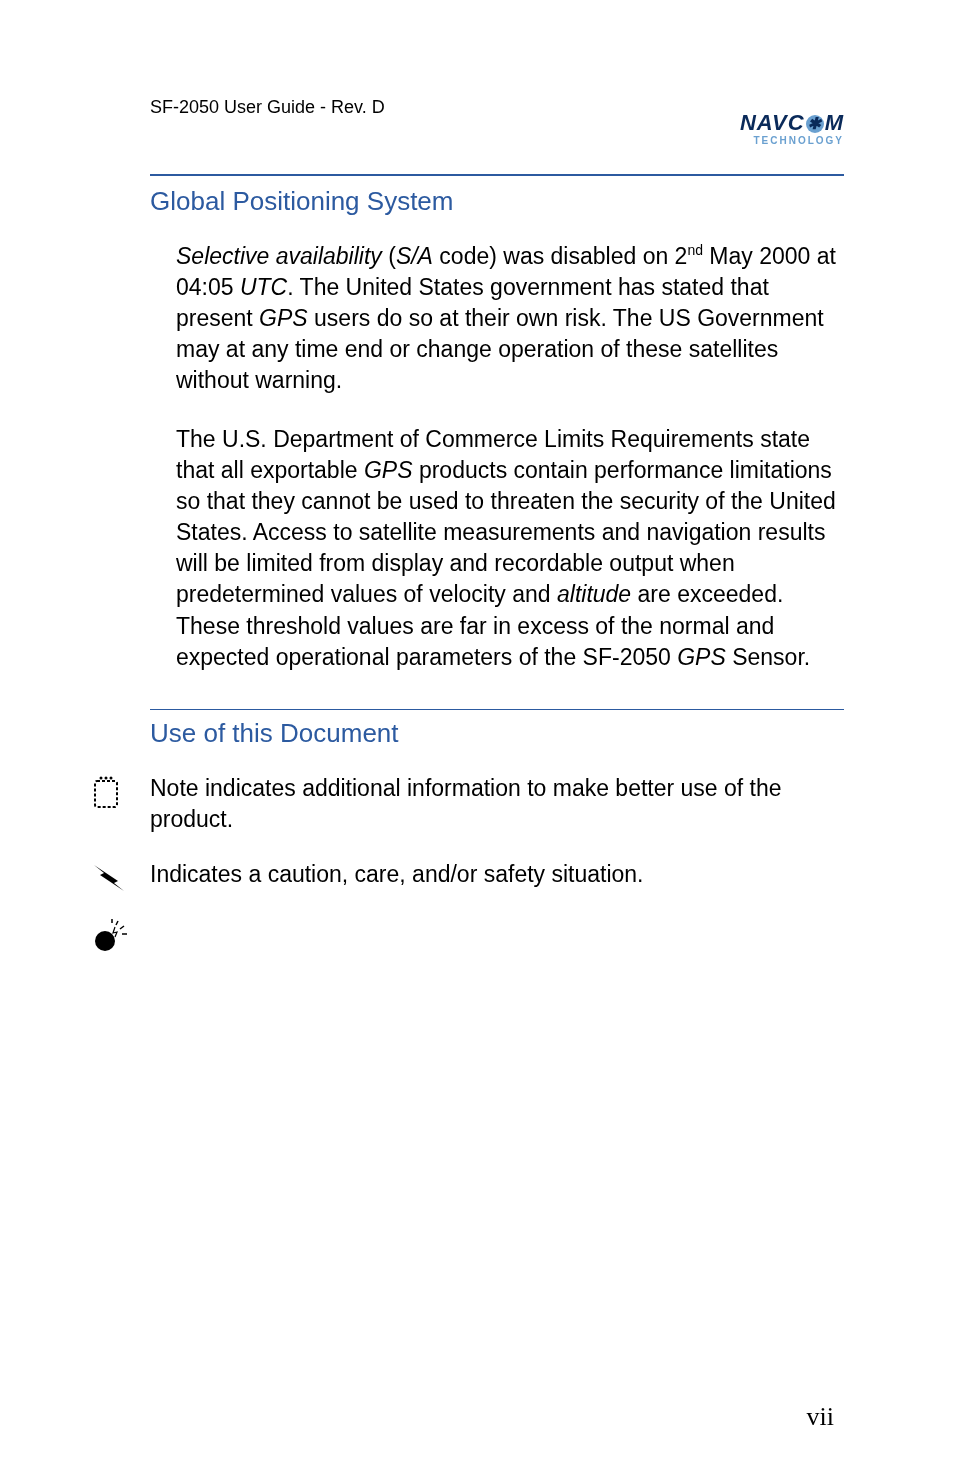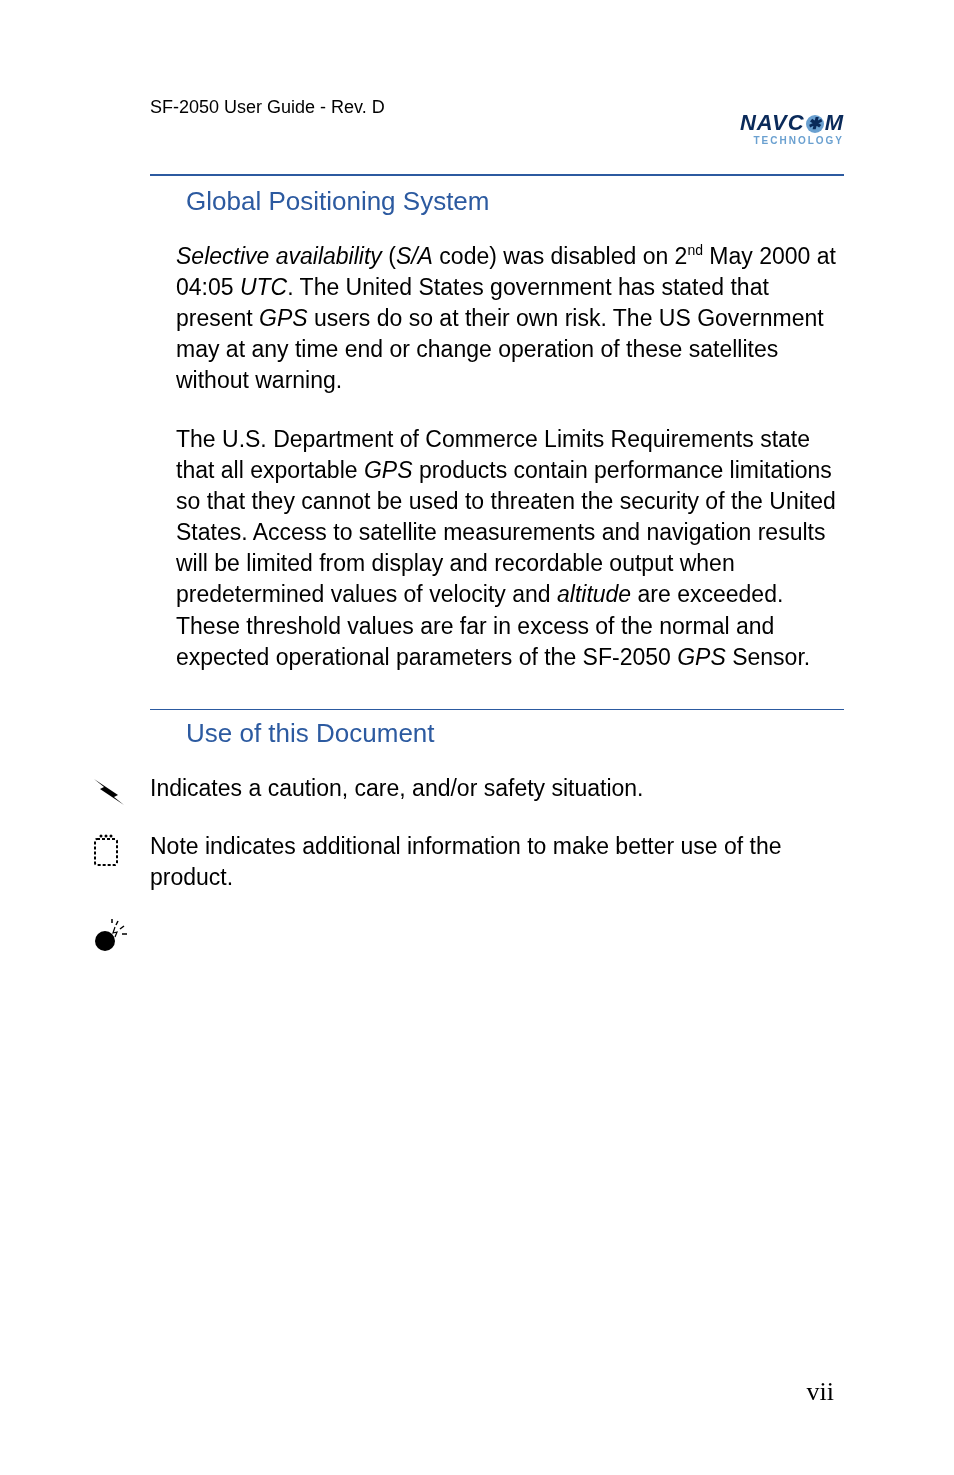--- a/index.html
+++ b/index.html
@@ -74,21 +74,20 @@
       border: none;
       border-top: 1.5px solid #2c5aa0;
       margin-bottom: 8px;
     }
     .section-heading {
       font-family: 'Segoe UI', 'Lucida Sans', Arial, sans-serif;
       font-size: 26px;
       color: #2c5aa0;
       margin-bottom: 24px;
       font-weight: 400;
-      margin-left: 36px;
     }
     .body-para {
       font-family: 'Segoe UI', 'Lucida Sans', Arial, sans-serif;
       font-size: 23px;
       line-height: 1.35;
       color: #000000;
       margin-bottom: 28px;
       margin-left: 26px;
     }
     .italic {
@@ -114,21 +113,21 @@
       font-family: 'Segoe UI', 'Lucida Sans', Arial, sans-serif;
       font-size: 23px;
       line-height: 1.35;
       color: #000000;
     }
     .note-icon svg, .caution-icon svg, .warning-icon svg {
       display: block;
     }
     .page-number {
       position: absolute;
-      bottom: 68px;
+      bottom: 43px;
       right: 120px;
       font-family: 'Times New Roman', Times, serif;
       font-size: 26px;
       color: #000000;
     }
     .section-block {
       margin-top: 36px;
     }
   </style>
 </head>
@@ -157,38 +156,38 @@
     <span>The U.S. Department of Commerce Limits Requirements state that all exportable </span><span class="italic">GPS</span><span> products contain performance limitations so that they cannot be used to threaten the security of the United States. Access to satellite measurements and navigation results will be limited from display and recordable output when predetermined values of velocity and </span><span class="italic">altitude</span><span> are exceeded. These threshold values are far in excess of the normal and expected operational parameters of the SF-2050 </span><span class="italic">GPS</span><span> Sensor.</span>
   </p>
 </div>
 
 <div class="section-block">
   <hr class="hr-section">
   <div class="section-heading">Use of this Document</div>
 
 
   <div class="icon-row">
-    <div class="icon-cell caution-icon">
-      <svg width="38" height="32" viewBox="0 0 38 32">
-        <path d="M4 4 L28 20 L24 22 L34 30 L10 14 L14 12 Z" fill="#000"></path>
-      </svg>
-    </div>
-    <div class="icon-text">Indicates a caution, care, and/or safety situation.</div>
-  </div>
-
-  <div class="icon-row">
     <div class="icon-cell note-icon">
       <svg width="34" height="36" viewBox="0 0 34 36">
         <rect x="5" y="6" width="22" height="26" fill="none" stroke="#000" stroke-width="2" stroke-dasharray="3,2" rx="2"></rect>
         <circle cx="11" cy="3" r="1.5" fill="#000"></circle>
         <circle cx="16" cy="3" r="1.5" fill="#000"></circle>
         <circle cx="21" cy="3" r="1.5" fill="#000"></circle>
       </svg>
     </div>
     <div class="icon-text">Note indicates additional information to make better use of the product.</div>
+  </div>
+
+  <div class="icon-row">
+    <div class="icon-cell caution-icon">
+      <svg width="38" height="32" viewBox="0 0 38 32">
+        <path d="M4 4 L28 20 L24 22 L34 30 L10 14 L14 12 Z" fill="#000"></path>
+      </svg>
+    </div>
+    <div class="icon-text">Indicates a caution, care, and/or safety situation.</div>
   </div>
 
   <div class="icon-row">
     <div class="icon-cell warning-icon">
       <svg width="40" height="34" viewBox="0 0 40 34">
         <circle cx="15" cy="22" r="10" fill="#000"></circle>
         <path d="M26 6 L28 2 M30 10 L34 7 M32 15 L37 15 M22 4 L22 0" stroke="#000" stroke-width="1.5" fill="none"></path>
         <path d="M25 8 L23 14 L27 13 L25 18" stroke="#000" stroke-width="1.2" fill="none"></path>
       </svg>
     </div>

